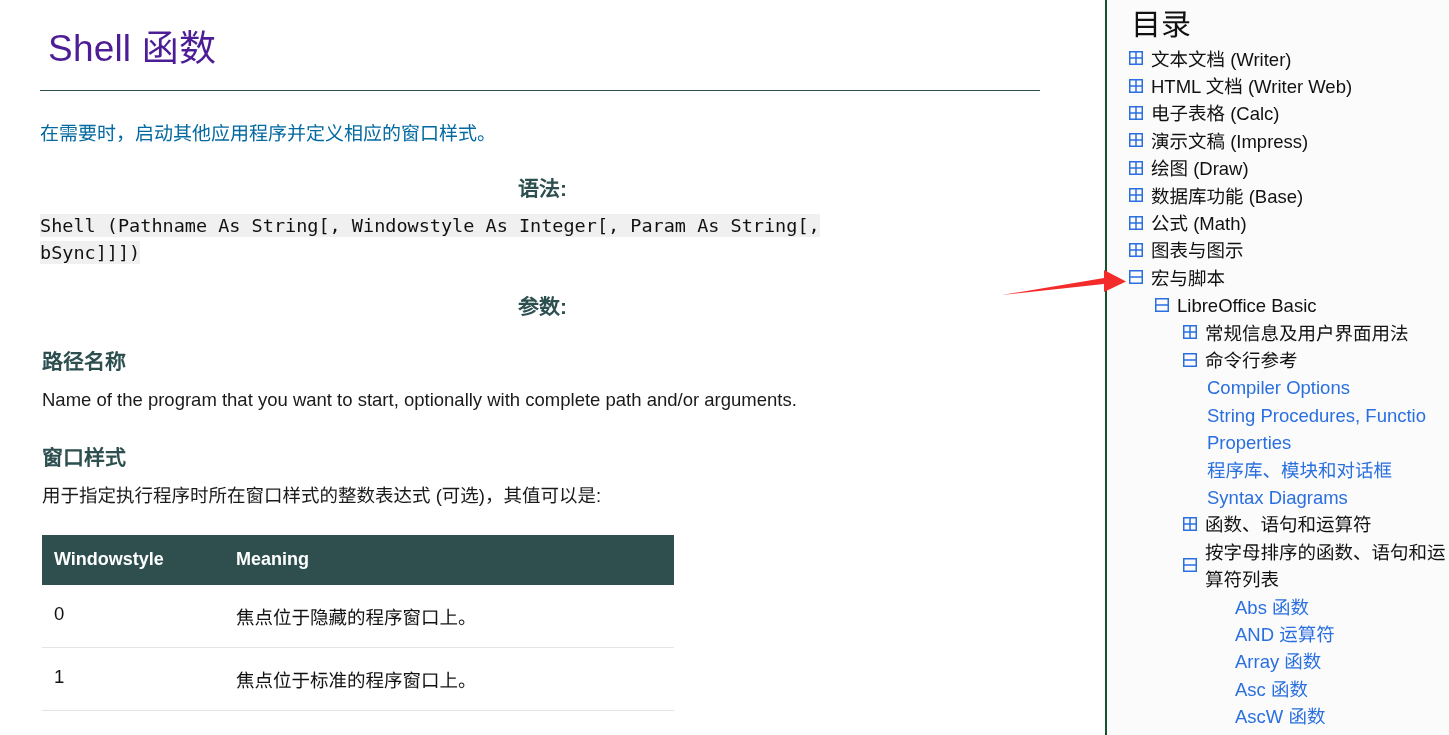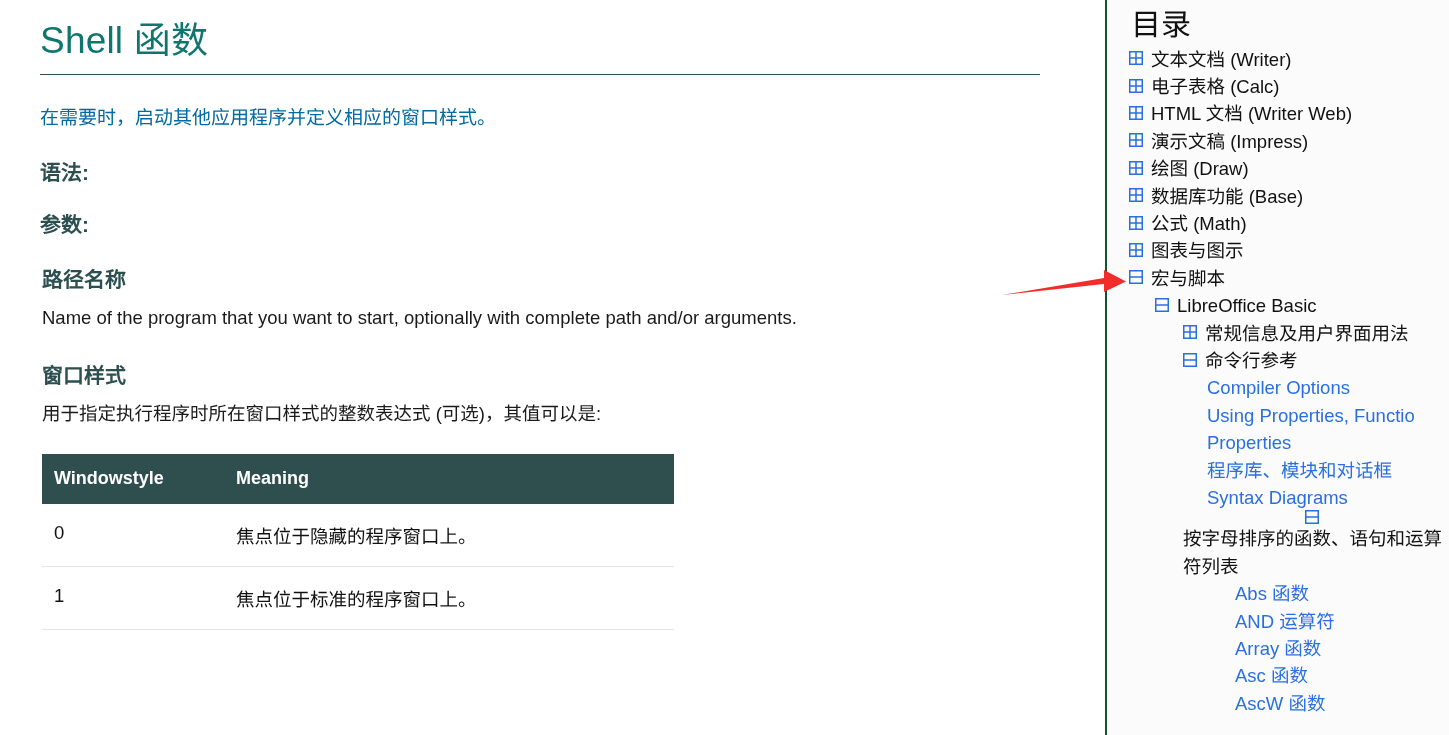--- a/index.html
+++ b/index.html
@@ -28,22 +28,22 @@
     height: 735px;
     overflow: hidden;
     background: #ffffff;
     box-sizing: border-box;
     padding: 18px 60px 0 40px;
   }
 
   .doc-title {
     font-size: 37px;
     font-weight: 400;
-    color: #0f766e;
-    margin: 0;
+    color: #4c1d95;
+    margin: 8px;
     padding: 0 0 10px 0;
     line-height: 1.25;
     letter-spacing: 0.2px;
   }
   .title-rule {
     height: 1px;
     background: #2d4f4f;
     width: 1000px;
     margin: 0 0 0 0;
   }
@@ -54,20 +54,21 @@
     line-height: 1.55;
     margin: 28px 0 0 0;
   }
 
   h2.sec {
     font-size: 21px;
     font-weight: bold;
     color: #2d4f4f;
     margin: 27px 0 12px 0;
     line-height: 1.2;
+    text-align: center;
   }
 
   .code-block {
     font-family: "DejaVu Sans Mono", "Liberation Mono", monospace;
     font-size: 18.5px;
     line-height: 1.45;
     color: #111111;
     margin: 0;
     max-width: 955px;
     word-break: break-word;
@@ -148,21 +149,21 @@
     font-size: 18.5px;
     line-height: 27.4px;
     white-space: nowrap;
     color: #111111;
   }
   .toc-item.lvl1 { padding-left: 4px; }
   .toc-item.lvl2 { padding-left: 30px; }
   .toc-item.lvl3 { padding-left: 58px; }
   .toc-item.lvl4 { padding-left: 82px; }
   .toc-item.leaf4 { padding-left: 110px; }
-  .toc-item.wrap { white-space: normal; flex-direction: column; }
+  .toc-item.wrap { white-space: normal; }
 
   .toc-icon {
     flex: 0 0 auto;
     width: 14px;
     height: 14px;
     margin-right: 8px;
     position: relative;
     top: -1px;
     display: inline-block;
   }
@@ -189,20 +190,21 @@
 
   <div class="content">
 
     <h1 class="doc-title">Shell 函数</h1>
     <div class="title-rule"></div>
 
     <p class="intro">在需要时，启动其他应用程序并定义相应的窗口样式。</p>
 
     <h2 class="sec">语法:</h2>
 
+    <div class="code-block"><span class="chunk">Shell (Pathname As String[, Windowstyle As Integer[, Param As String[,</span><br><span class="chunk">bSync]]])</span></div>
 
     <h2 class="sec">参数:</h2>
 
     <h3 class="sub">路径名称</h3>
     <p class="body-text">Name of the program that you want to start, optionally with complete path and/or arguments.</p>
 
     <h3 class="sub">窗口样式</h3>
     <p class="body-text">用于指定执行程序时所在窗口样式的整数表达式 (可选)，其值可以是:</p>
 
     <table class="ws-table">
@@ -239,31 +241,31 @@
           <span class="toc-label">文本文档 (Writer)</span>
         </li>
         <li class="toc-item lvl1">
           <span class="toc-icon">
             <svg width="14" height="14" viewBox="0 0 14 14">
               <rect x="0.75" y="0.75" width="12.5" height="12.5" fill="none" stroke="#2a6fe0" stroke-width="1.5"></rect>
               <line x1="0.75" y1="7" x2="13.25" y2="7" stroke="#2a6fe0" stroke-width="1.5"></line>
               <line x1="7" y1="0.75" x2="7" y2="13.25" stroke="#2a6fe0" stroke-width="1.5"></line>
             </svg>
           </span>
+          <span class="toc-label">HTML 文档 (Writer Web)</span>
+        </li>
+        <li class="toc-item lvl1">
+          <span class="toc-icon">
+            <svg width="14" height="14" viewBox="0 0 14 14">
+              <rect x="0.75" y="0.75" width="12.5" height="12.5" fill="none" stroke="#2a6fe0" stroke-width="1.5"></rect>
+              <line x1="0.75" y1="7" x2="13.25" y2="7" stroke="#2a6fe0" stroke-width="1.5"></line>
+              <line x1="7" y1="0.75" x2="7" y2="13.25" stroke="#2a6fe0" stroke-width="1.5"></line>
+            </svg>
+          </span>
           <span class="toc-label">电子表格 (Calc)</span>
-        </li>
-        <li class="toc-item lvl1">
-          <span class="toc-icon">
-            <svg width="14" height="14" viewBox="0 0 14 14">
-              <rect x="0.75" y="0.75" width="12.5" height="12.5" fill="none" stroke="#2a6fe0" stroke-width="1.5"></rect>
-              <line x1="0.75" y1="7" x2="13.25" y2="7" stroke="#2a6fe0" stroke-width="1.5"></line>
-              <line x1="7" y1="0.75" x2="7" y2="13.25" stroke="#2a6fe0" stroke-width="1.5"></line>
-            </svg>
-          </span>
-          <span class="toc-label">HTML 文档 (Writer Web)</span>
         </li>
         <li class="toc-item lvl1">
           <span class="toc-icon">
             <svg width="14" height="14" viewBox="0 0 14 14">
               <rect x="0.75" y="0.75" width="12.5" height="12.5" fill="none" stroke="#2a6fe0" stroke-width="1.5"></rect>
               <line x1="0.75" y1="7" x2="13.25" y2="7" stroke="#2a6fe0" stroke-width="1.5"></line>
               <line x1="7" y1="0.75" x2="7" y2="13.25" stroke="#2a6fe0" stroke-width="1.5"></line>
             </svg>
           </span>
           <span class="toc-label">演示文稿 (Impress)</span>
@@ -342,30 +344,40 @@
               <rect x="0.75" y="0.75" width="12.5" height="12.5" fill="none" stroke="#2a6fe0" stroke-width="1.5"></rect>
               <line x1="0.75" y1="7" x2="13.25" y2="7" stroke="#2a6fe0" stroke-width="1.5"></line>
             </svg>
           </span>
           <span class="toc-label">命令行参考</span>
         </li>
         <li class="toc-item lvl4">
           <span class="toc-link">Compiler Options</span>
         </li>
         <li class="toc-item lvl4">
-          <span class="toc-link">Using Properties, Functio</span>
+          <span class="toc-link">String Procedures, Functio</span>
         </li>
         <li class="toc-item lvl4">
           <span class="toc-link">Properties</span>
         </li>
         <li class="toc-item lvl4">
           <span class="toc-link">程序库、模块和对话框</span>
         </li>
         <li class="toc-item lvl4">
           <span class="toc-link">Syntax Diagrams</span>
+        </li>
+        <li class="toc-item lvl3">
+          <span class="toc-icon">
+            <svg width="14" height="14" viewBox="0 0 14 14">
+              <rect x="0.75" y="0.75" width="12.5" height="12.5" fill="none" stroke="#2a6fe0" stroke-width="1.5"></rect>
+              <line x1="0.75" y1="7" x2="13.25" y2="7" stroke="#2a6fe0" stroke-width="1.5"></line>
+              <line x1="7" y1="0.75" x2="7" y2="13.25" stroke="#2a6fe0" stroke-width="1.5"></line>
+            </svg>
+          </span>
+          <span class="toc-label">函数、语句和运算符</span>
         </li>
         <li class="toc-item lvl3 wrap">
           <span class="toc-icon">
             <svg width="14" height="14" viewBox="0 0 14 14">
               <rect x="0.75" y="0.75" width="12.5" height="12.5" fill="none" stroke="#2a6fe0" stroke-width="1.5"></rect>
               <line x1="0.75" y1="7" x2="13.25" y2="7" stroke="#2a6fe0" stroke-width="1.5"></line>
             </svg>
           </span>
           <span class="toc-label">按字母排序的函数、语句和运算符列表</span>
         </li>

